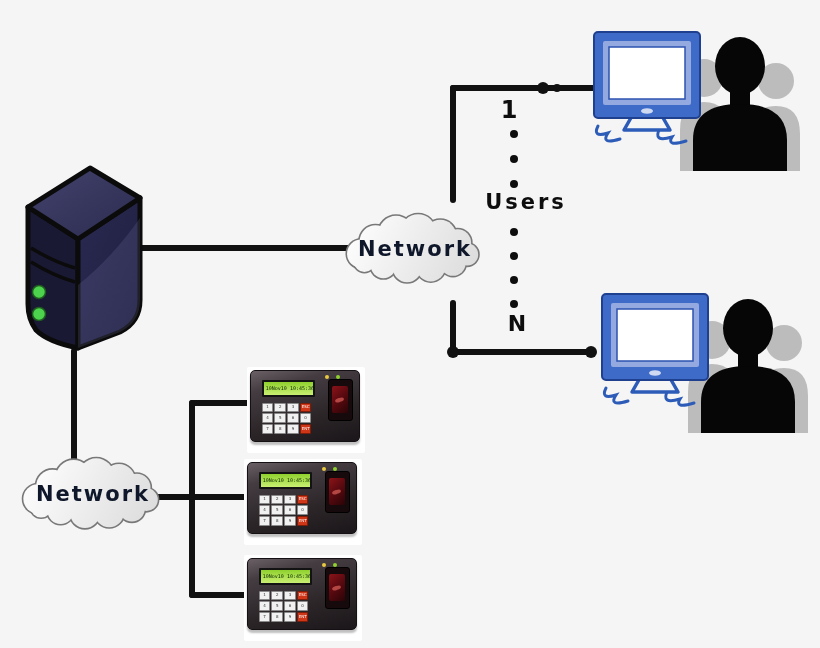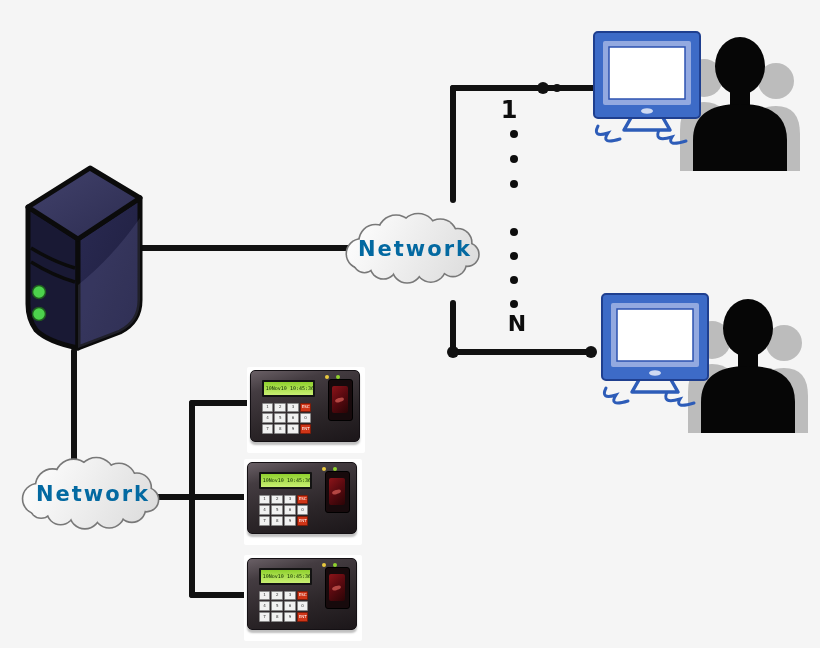--- a/index.html
+++ b/index.html
@@ -8,21 +8,21 @@
 
   
   .ln{position:absolute;background:#111;border-radius:3px;}
   .cdot{position:absolute;background:#111;border-radius:50%;}
 
   
   .cloud{position:absolute;}
   .cloud svg{position:absolute;left:0;top:0;width:100%;height:100%;}
   .cloud-label{position:absolute;left:0;top:0;width:100%;height:100%;
     display:flex;align-items:center;justify-content:center;
-    font-weight:bold;font-size:21px;letter-spacing:2px;color:#0369a1;}
+    font-weight:bold;font-size:21px;letter-spacing:2px;color:#0f172a;}
 
   
   .u-label{position:absolute;font-weight:bold;color:#0d0d0d;text-align:center;}
   .u-first{left:492px;top:96px;width:34px;font-size:24px;}
   .u-mid{left:464px;top:190px;width:124px;font-size:21px;letter-spacing:3px;}
   .u-last{left:500px;top:311px;width:34px;font-size:22px;}
   .vdots{position:absolute;display:flex;flex-direction:column;align-items:center;}
   .vdots-top{left:510px;top:130px;gap:17px;}
   .vdots-bottom{left:510px;top:228px;gap:16px;}
   .vdot{width:8px;height:8px;background:#0d0d0d;border-radius:50%;}
@@ -174,20 +174,21 @@
     </svg>
     <div class="cloud-label">Network</div>
   </div>
 
   <div class="u-label u-first">1</div>
   <div class="vdots vdots-top">
       <div class="vdot"></div>
       <div class="vdot"></div>
       <div class="vdot"></div>
     </div>
+  <div class="u-label u-mid">Users</div>
   <div class="vdots vdots-bottom">
       <div class="vdot"></div>
       <div class="vdot"></div>
       <div class="vdot"></div>
       <div class="vdot"></div>
     </div>
   <div class="u-label u-last">N</div>
 
   <svg width="0" height="0" style="position:absolute">
     <defs>

